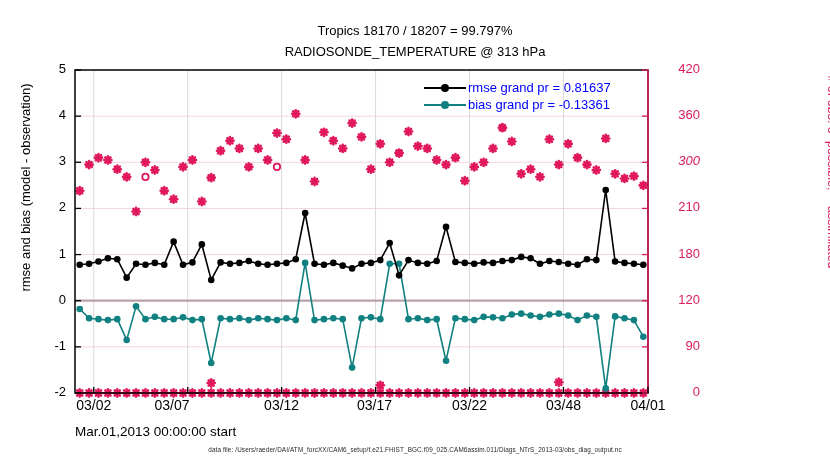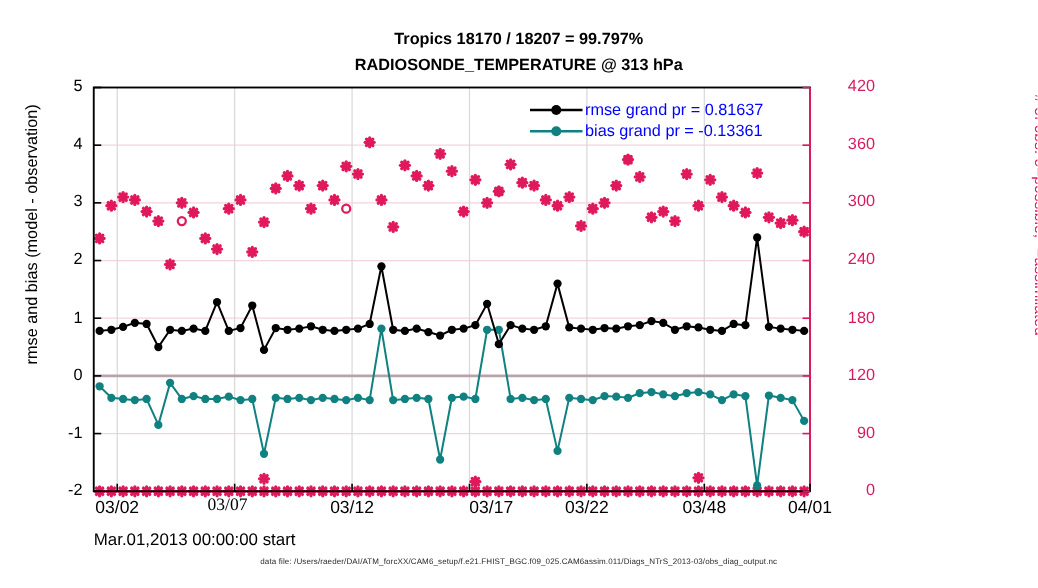--- a/index.html
+++ b/index.html
@@ -4,21 +4,21 @@
 <style>
   html,body{margin:0;padding:0;}
   body{
     width:830px;height:470px;background:#ffffff;
     font-family:"Liberation Sans", sans-serif;
     overflow:hidden;position:relative;
   }
   #fig{position:absolute;left:0;top:0;width:830px;height:470px;}
   .ttl{
     position:absolute;left:0;top:0;width:830px;text-align:center;
-    font-weight:bold;font-size:13px;color:#000;
+    font-weight:normal;font-size:13px;color:#000;
   }
   #title1{top:23px;}
   #title2{top:44px;}
   #xlabel{
     position:absolute;left:75px;top:424px;width:573px;
     font-size:13.5px;color:#000;
   }
   #footer{
     position:absolute;left:0;top:446px;width:830px;text-align:center;
     font-size:6.4px;color:#2a2a2a;letter-spacing:0.1px;
@@ -992,30 +992,30 @@
       <div class="ytickL" style="top: 199.429px;">2</div>
       <div class="ytickL" style="top: 153.286px;">3</div>
       <div class="ytickL" style="top: 107.143px;">4</div>
       <div class="ytickL" style="top: 61px;">5</div>
     </div>
   <div id="ytickwrapR">
       <div class="ytickR" style="top: 384px;">0</div>
       <div class="ytickR" style="top: 337.857px;">90</div>
       <div class="ytickR" style="top: 291.714px;">120</div>
       <div class="ytickR" style="top: 245.571px;">180</div>
-      <div class="ytickR" style="top: 199.429px;">240</div>
-      <div class="ytickR" style="top: 153.286px;">300</div>
+      <div class="ytickR" style="top: 199.429px;">210</div>
+      <div class="ytickR" style="top: 153.286px; font-style: italic;">300</div>
       <div class="ytickR" style="top: 107.143px;">360</div>
       <div class="ytickR" style="top: 61px;">420</div>
     </div>
   <div id="xtickwrap">
       <div class="xtick" style="left: 63.7869px;">03/02</div>
-      <div class="xtick" style="left: 152px; font-family: Liberation Serif, serif;">03/07</div>
+      <div class="xtick" style="left: 142px;">03/07</div>
       <div class="xtick" style="left: 251.656px;">03/12</div>
-      <div class="xtick" style="left: 363px;">03/17</div>
+      <div class="xtick" style="left: 332px; text-align: right;">03/17</div>
       <div class="xtick" style="left: 439.525px;">03/22</div>
       <div class="xtick" style="left: 533.459px;">03/48</div>
       <div class="xtick" style="left: 618px;">04/01</div>
     </div>
 
   <div id="legend">
       <div class="legrow">
         <span class="legline">
           <i style="background: rgb(0, 0, 0);"></i>
           <b style="background: rgb(0, 0, 0);"></b>

